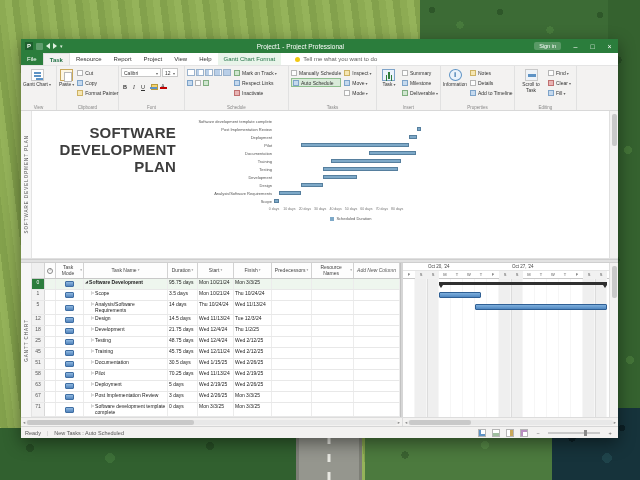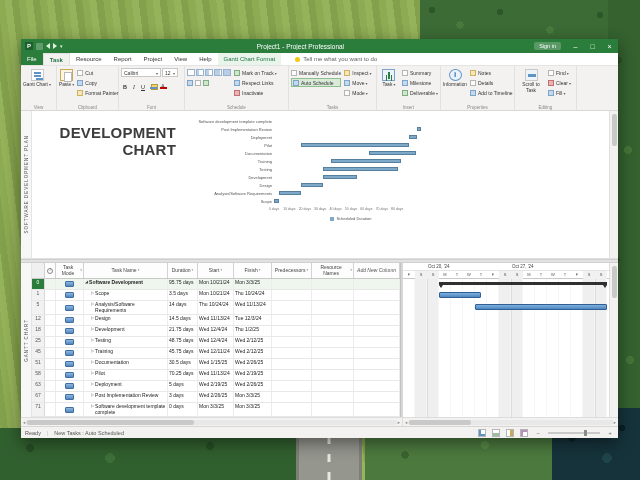--- a/index.html
+++ b/index.html
@@ -450,22 +450,23 @@
   </div>
 
   <div class="main">
 
     <div class="pane-top">
       <div class="vstrip">
           <span>SOFTWARE DEVELOPMENT PLAN</span>
         </div>
       <div class="report">
         <div class="bigtitle">
+          <div>SOFTWARE</div>
           <div>DEVELOPMENT</div>
-          <div>CHART</div>
+          <div>PLAN</div>
         </div>
         <div class="chart">
           <div class="crows">
               <div class="crow">
                 <div class="clab">Software development template complete</div>
                 <div class="ctrack"></div>
               </div>
               <div class="crow">
                 <div class="clab">Post Implementation Review</div>
                 <div class="ctrack">

